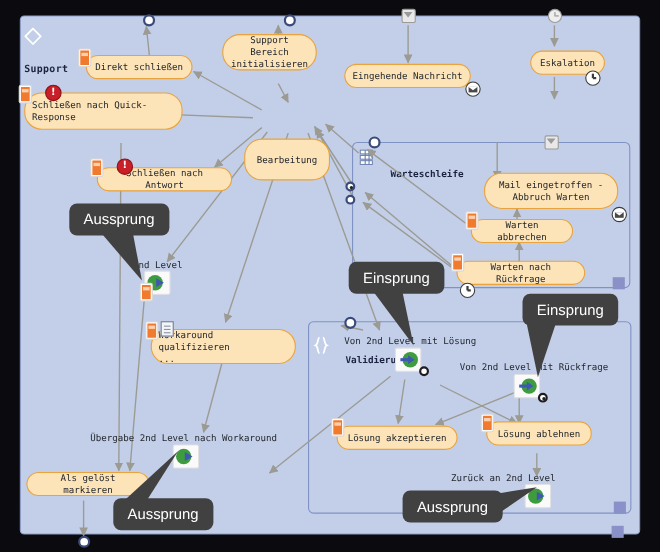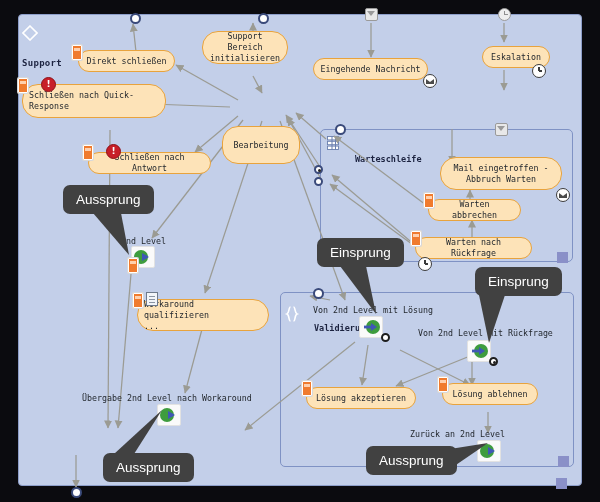--- a/index.html
+++ b/index.html
@@ -259,20 +259,23 @@
   <div class="task" style="left:306px;top:387px;width:110px;height:22px;">
     <span>Lösung akzeptieren</span>
   </div>
   <div class="badge person" style="left:302px;top:381px;"></div>
 
   <div class="task" style="left:442px;top:383px;width:96px;height:22px;">
     <span>Lösung ablehnen</span>
   </div>
   <div class="badge person" style="left:438px;top:377px;"></div>
 
+  <div class="task" style="left:24px;top:429px;width:112px;height:22px;">
+    <span>Als gelöst markieren</span>
+  </div>
 
   <div class="flabel" style="left:121px;top:236px;">2nd Level</div>
   <div class="jump" style="left:131px;top:246px;">
     <svg width="22" height="20" viewBox="0 0 22 20">
       <circle cx="9" cy="10" r="7" fill="#3e9c3e"></circle>
       <path d="M10,6 L10,14 L17,10 z" fill="#3f57b5"></path>
       <rect x="11" y="8.6" width="4" height="2.8" fill="#3f57b5"></rect>
     </svg>
   </div>
   <div class="badge person" style="left:128px;top:258px;"></div>

